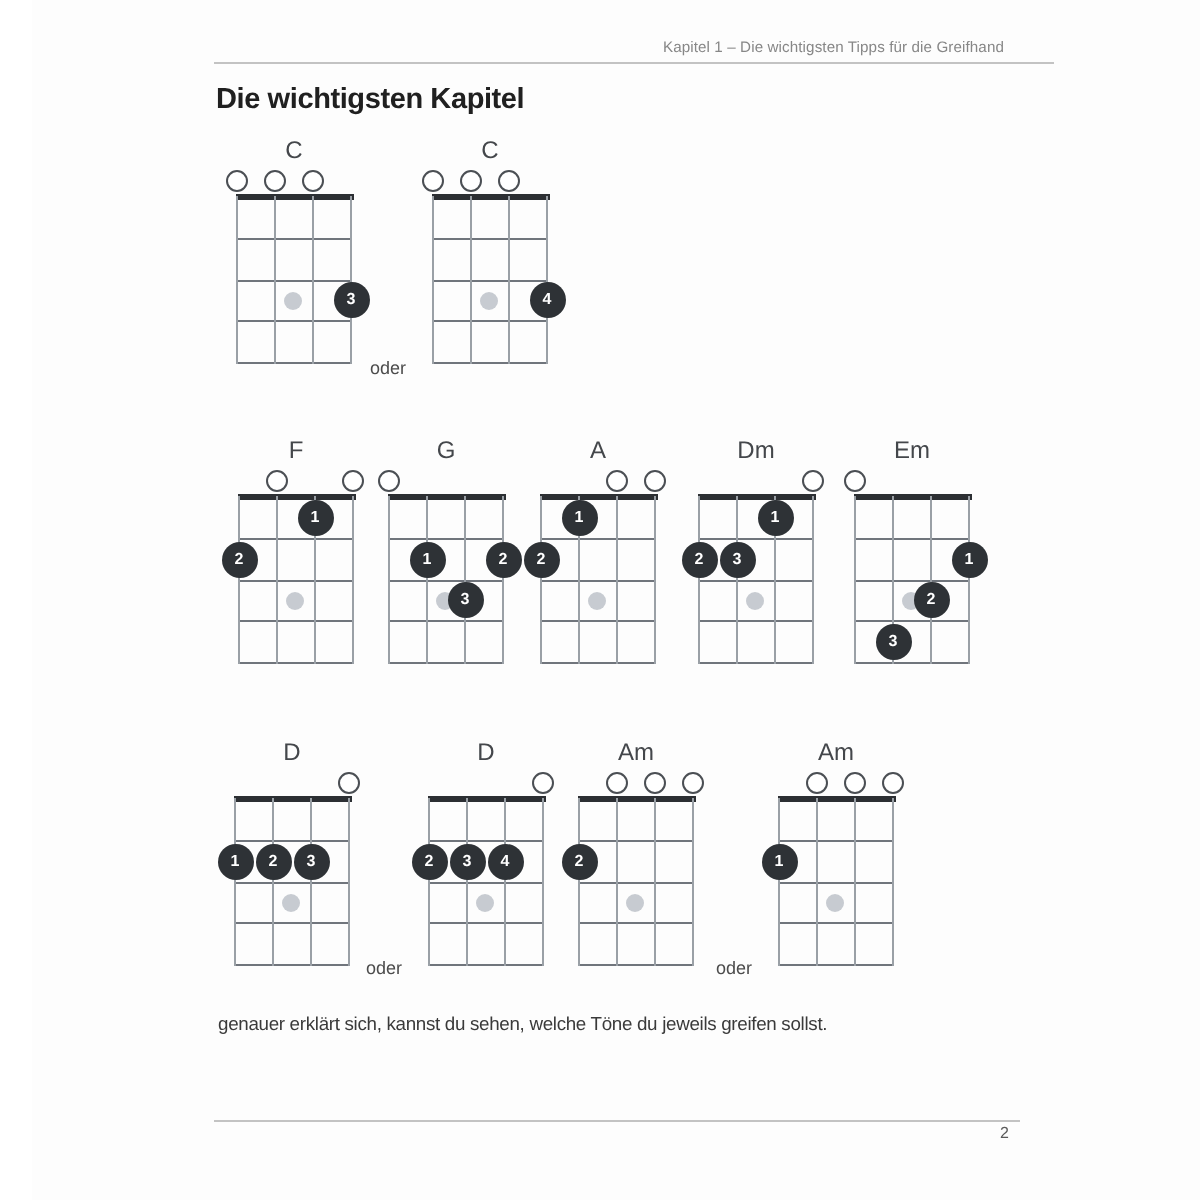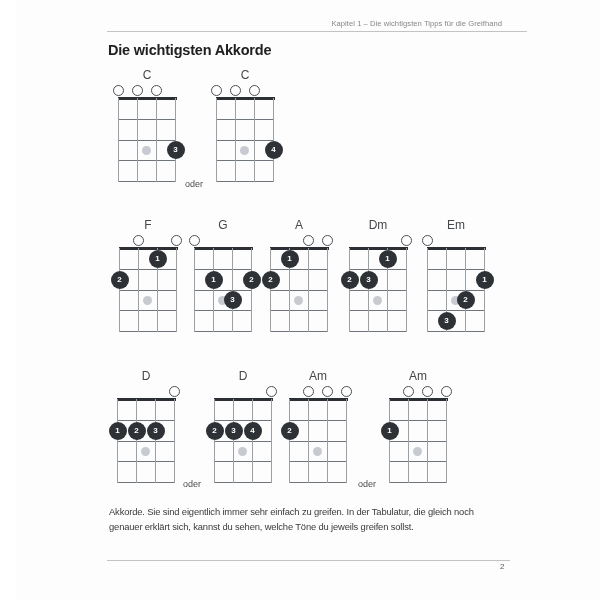--- a/index.html
+++ b/index.html
@@ -44,21 +44,21 @@
   .footer-rule{position:absolute;left:91px;top:560px;width:403px;height:1px;background:#c3c3c3}
   .page-number{position:absolute;left:484px;top:562px;font-size:8px;color:#5a5a5a}
 </style>
 </head>
 <body>
 
 <div class="page">
 
   <div class="chapter-header">Kapitel 1 – Die wichtigsten Tipps für die Greifhand</div>
   <div class="header-rule"></div>
-  <h1 class="page-title">Die wichtigsten Akkorde</h1>
+  <h1 class="page-title">Die wichtigsten Kapitel</h1>
 
   <div class="chord chord-c1">
       <div class="chord-name" style="color: rgb(68, 71, 75);">C</div>
       <div class="open-circle" style="left: -5px; border: 1.5px solid rgb(75, 79, 84);"></div>
       <div class="open-circle" style="left: 14px; border: 1.5px solid rgb(75, 79, 84);"></div>
       <div class="open-circle" style="left: 33px; border: 1.5px solid rgb(75, 79, 84);"></div>
       <div class="grid-line" style="left: -0.5px; top: 29px; width: 59px; height: 2.6px; background: rgb(44, 47, 51);"></div>
       <div class="grid-line" style="left: 0px; top: 51px; width: 58px; height: 1px; background: rgb(112, 117, 124);"></div>
       <div class="grid-line" style="left: 0px; top: 71.5px; width: 58px; height: 1px; background: rgb(112, 117, 124);"></div>
       <div class="grid-line" style="left: 0px; top: 92px; width: 58px; height: 1px; background: rgb(112, 117, 124);"></div>
@@ -239,20 +239,19 @@
       <div class="grid-line" style="left: 57px; top: 30px; width: 1px; height: 84px; background: rgb(154, 160, 166);"></div>
       <div class="marker-dot" style="left: 24px; top: 77.75px; background: rgb(199, 203, 209);"></div>
       <div class="finger-dot" style="left: -8.5px; top: 52.75px; background: rgb(46, 50, 54); color: rgb(255, 255, 255);">1</div>
     </div>
 
   <div class="oder oder-1">oder</div>
   <div class="oder oder-2">oder</div>
   <div class="oder oder-3">oder</div>
 
   <p class="body-text">
-    <span>Akkorde. Sie sind eigentlich immer sehr einfach zu greifen. In der Tabulatur, die gleich noch</span>
     <span>genauer erklärt sich, kannst du sehen, welche Töne du jeweils greifen sollst.</span>
   </p>
 
   <div class="footer-rule"></div>
   <div class="page-number">2</div>
 
 </div>
 
 </body></html>

